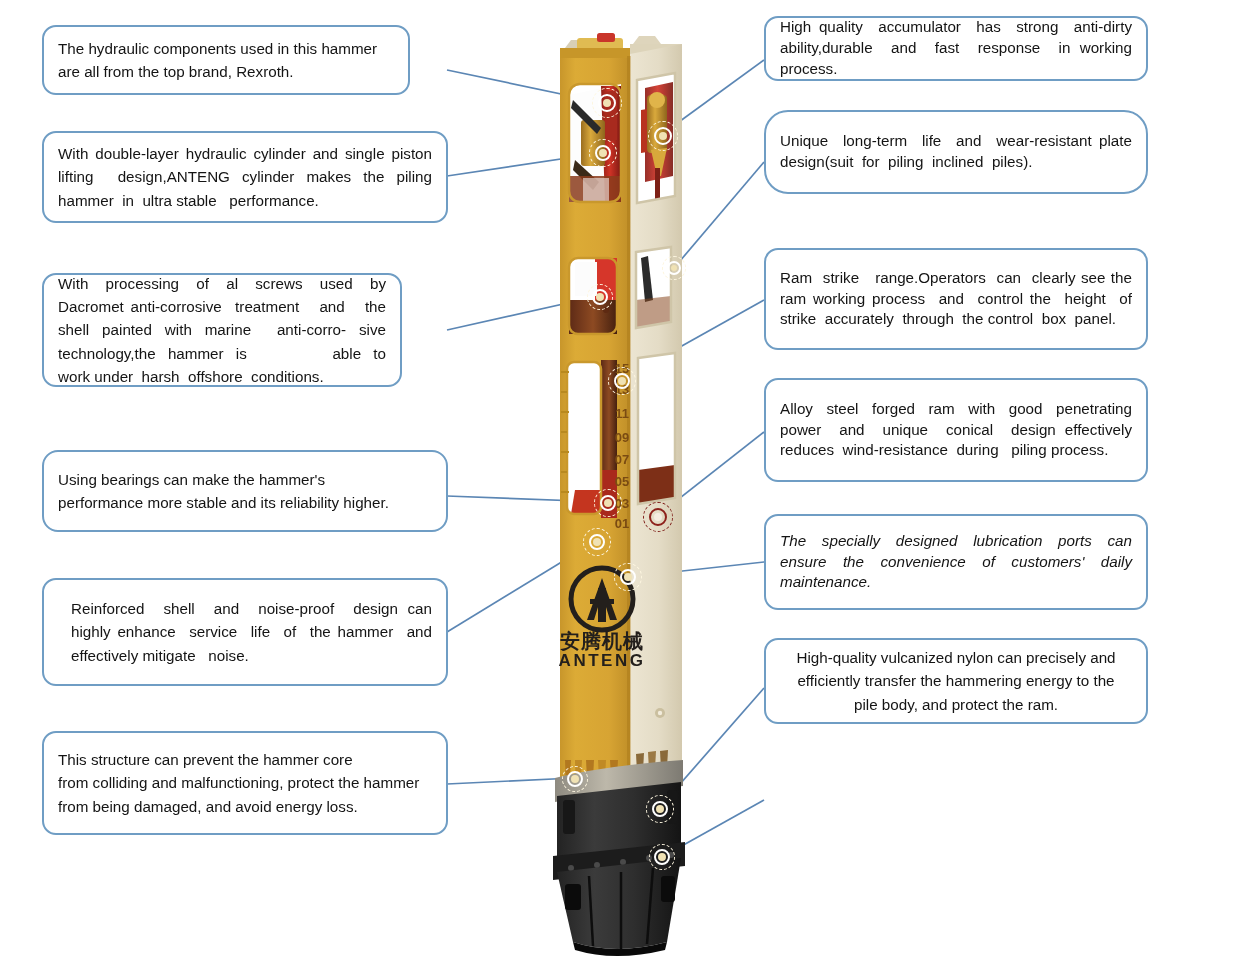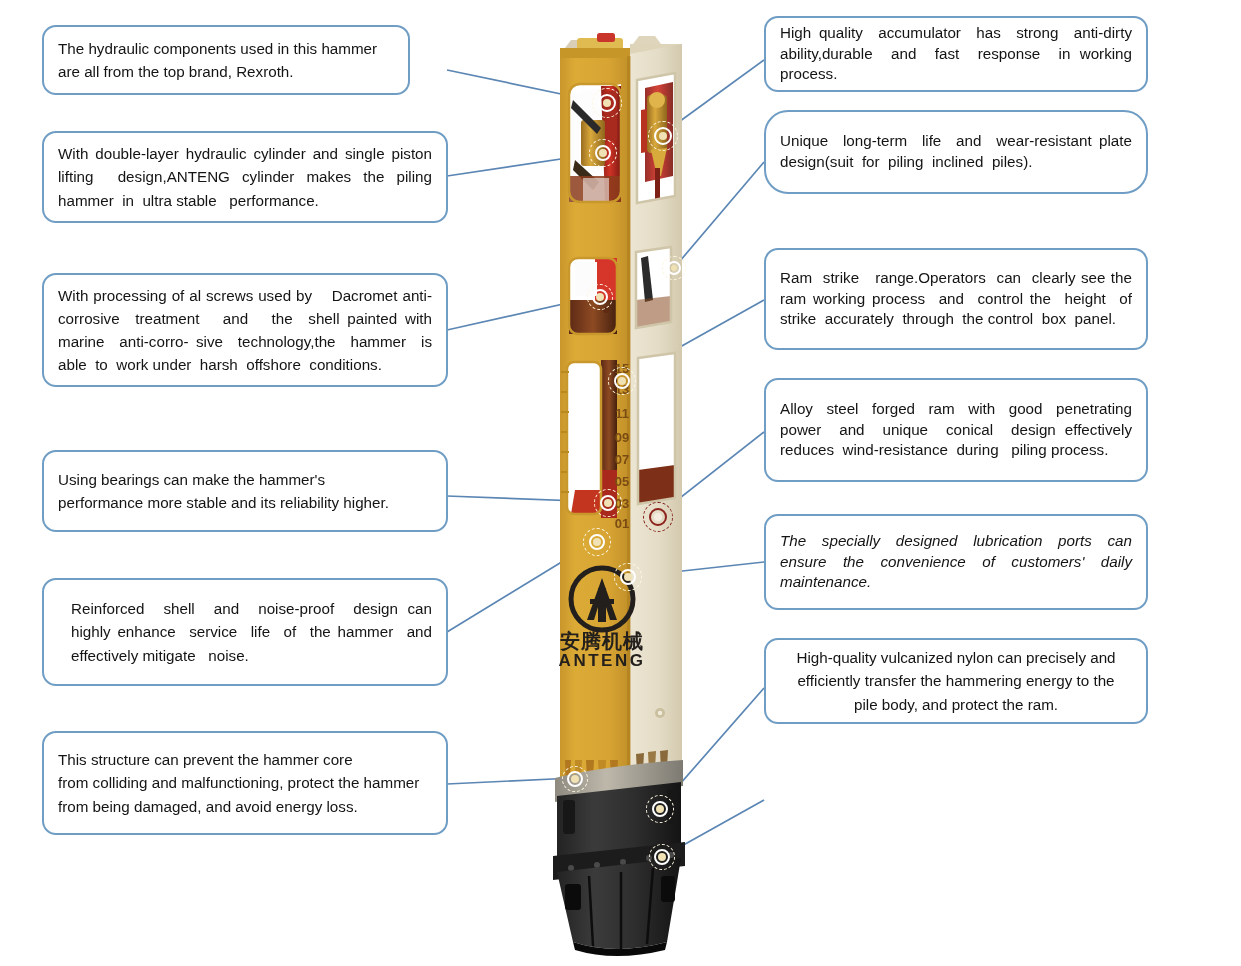--- a/index.html
+++ b/index.html
@@ -367,40 +367,40 @@
 
   <div class="callout" style="left:42px; top:25px; width:368px; height:70px;">
     <p>The hydraulic components used in this hammer
 are all from the top brand, Rexroth.</p>
   </div>
 
   <div class="callout just" style="left:42px; top:131px; width:406px; height:92px;">
     <p>With double-layer hydraulic cylinder and single piston  lifting  design,ANTENG cylinder makes the piling  hammer  in  ultra stable   performance.</p>
   </div>
 
-  <div class="callout just" style="left:42px; top:273px; width:406px; height:114px;">
+  <div class="callout just" style="left:42px; top:273px; width:360px; height:114px;">
     <p>With processing of al screws used by    Dacromet anti-corrosive  treatment   and   the  shell painted with marine  anti-corro- sive  technology,the  hammer  is              able  to  work under  harsh  offshore  conditions.</p>
   </div>
 
-  <div class="callout" style="left:42px; top:450px; width:406px; height:82px;">
+  <div class="callout" style="left:42px; top:450px; width:406px; height:82px;border-radius:16px;">
     <p>Using bearings can make the hammer's
 performance more stable and its reliability higher.</p>
   </div>
 
   <div class="callout just" style="left:42px; top:578px; width:406px; height:108px;padding-left:27px;">
     <p>Reinforced  shell  and  noise-proof  design can  highly enhance  service  life  of  the hammer  and  effectively mitigate   noise.</p>
   </div>
 
   <div class="callout" style="left:42px; top:731px; width:406px; height:104px;">
     <p>This structure can prevent the hammer core
 from colliding and malfunctioning, protect the hammer
 from being damaged, and avoid energy loss.</p>
   </div>
 
-  <div class="callout just tight" style="left:764px; top:16px; width:384px; height:76px;">
+  <div class="callout just tight" style="left:764px; top:16px; width:384px; height:65px;">
     <p>High quality  accumulator  has  strong  anti-dirty  ability,durable  and  fast  response  in working   process.</p>
   </div>
 
   <div class="callout just tight" style="left:764px; top:110px; width:384px; height:84px;border-radius:24px;">
     <p>Unique  long-term  life  and  wear-resistant plate  design(suit  for  piling  inclined  piles).</p>
   </div>
 
   <div class="callout just tight" style="left:764px; top:248px; width:384px; height:102px;">
     <p>Ram  strike   range.Operators  can  clearly see the  ram working process  and  control the  height  of strike  accurately  through  the control  box  panel.</p>
   </div>

